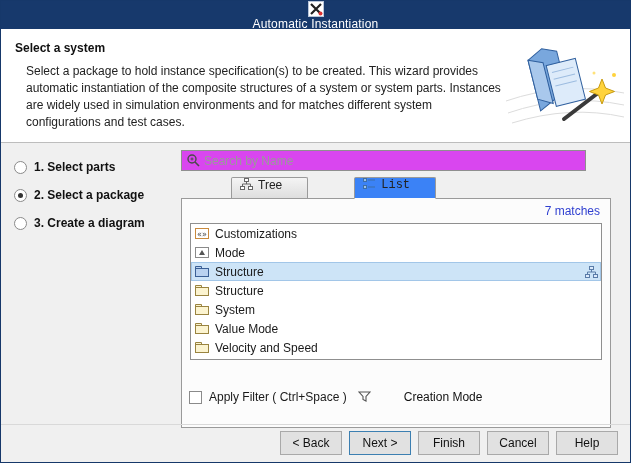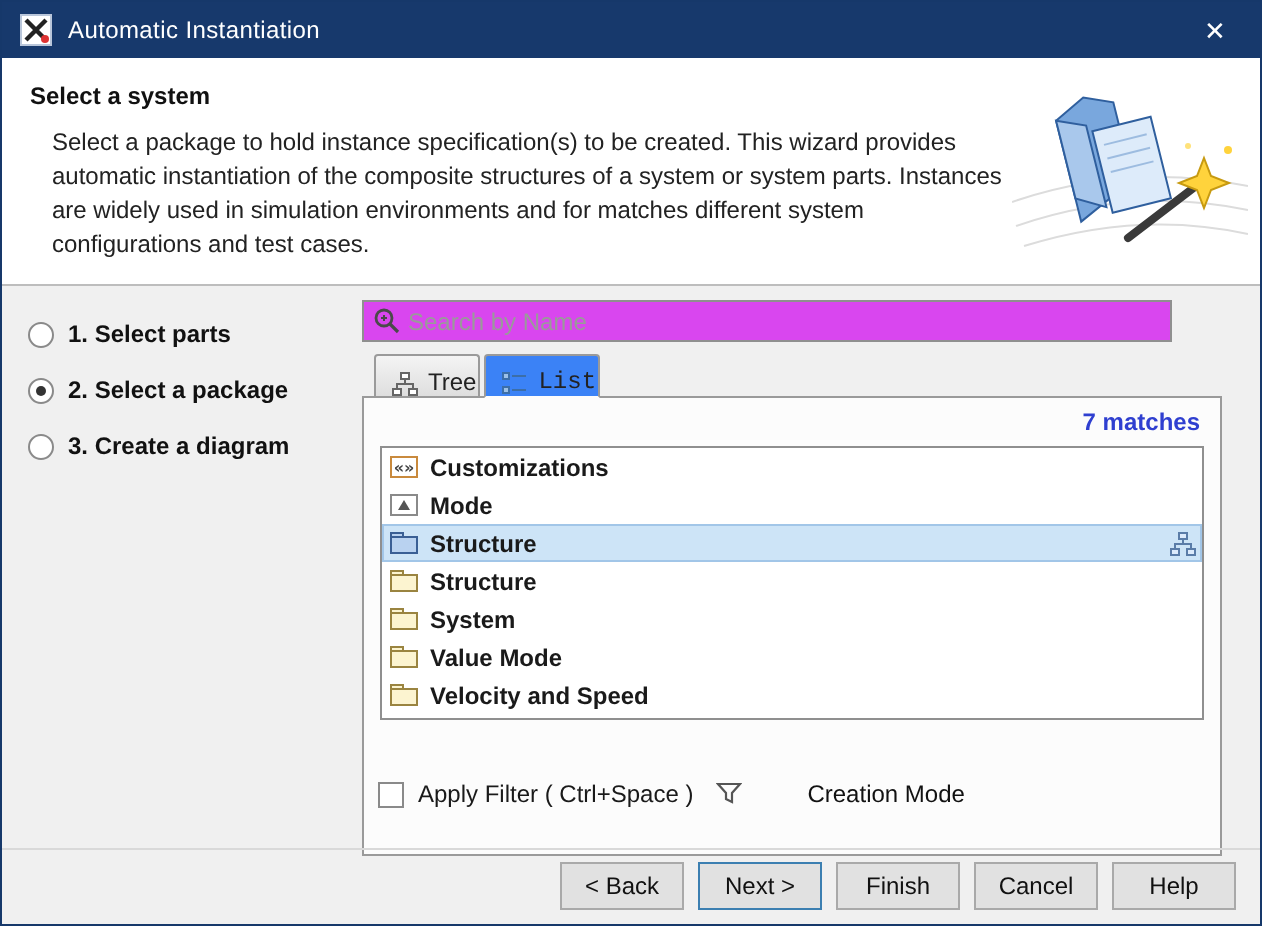--- a/index.html
+++ b/index.html
@@ -9,21 +9,21 @@
     font-family:"Liberation Sans", sans-serif;
     font-size:12px; color:#1a1a1a;
     background:#f0f0f0;
     position:relative; overflow:hidden;
   }
   .window { position:absolute; inset:0; background:#f0f0f0; border:1px solid #16386a; }
 
   
   .titlebar {
     position:absolute; top:0; left:0; right:0; height:28px;
-    background:#17396c; display:flex; align-items:center; color:#fff;
+    background:#17396c; display:flex; align-items:center; color:#fff;flex-direction:column;
   }
   .titlebar .app-icon { width:16px; height:16px; margin:0 8px 0 9px; flex:0 0 auto; }
   .titlebar .title { font-size:12px; letter-spacing:.2px; }
   .titlebar .close {
     margin-left:auto; width:45px; height:28px; display:flex;
     align-items:center; justify-content:center; font-size:13px; cursor:pointer;
   }
 
   
   .header {
@@ -60,30 +60,30 @@
   }
   .search-box svg { margin:0 3px 0 4px; flex:0 0 auto; }
   .search-box input {
     border:none; outline:none; flex:1; height:17px; font:12px "Liberation Sans",sans-serif;
     color:#333; background:transparent; padding:0;
   }
   .search-box input::placeholder { color:#9a9a9a; }
 
   .tabs { position:absolute; left:186px; top:176px; height:21px; display:flex; z-index:2; }
   .tab {
-    display:flex; align-items:flex-end; gap:5px; padding:0 1px 0 8px;
+    display:flex; align-items:flex-start; gap:5px; padding:0 25px 0 8px;
     border:1px solid #9a9a9a; border-bottom:none; margin-right:2px;
     background:linear-gradient(#f4f4f4,#dedede); border-radius:2px 2px 0 0;
-    height:21px; cursor:pointer; color:#222;
+    height:21px; cursor:pointer; color:#222;margin-left:44px;
   }
   .tab.active { background:#3b82f6; height:22px; border-bottom:1px solid #fcfcfc;font-family:Liberation Mono, monospace; }
 
   .tab-panel {
     position:absolute; left:180px; top:197px; width:430px; height:230px;
-    background:#fcfcfc; border:1px solid #9a9a9a;font-weight:bold;
+    background:#fcfcfc; border:1px solid #9a9a9a;
   }
   .matches {
     position:absolute; top:5px; right:10px; color:#2f3fd0; font-size:12px;
   }
   .listbox {
     position:absolute; left:8px; top:24px; width:412px; height:137px;
     background:#fff; border:1px solid #8f8f8f; overflow:hidden;
   }
   .row {
     height:19px; display:flex; align-items:center; gap:5px; padding:0 3px 0 4px;

